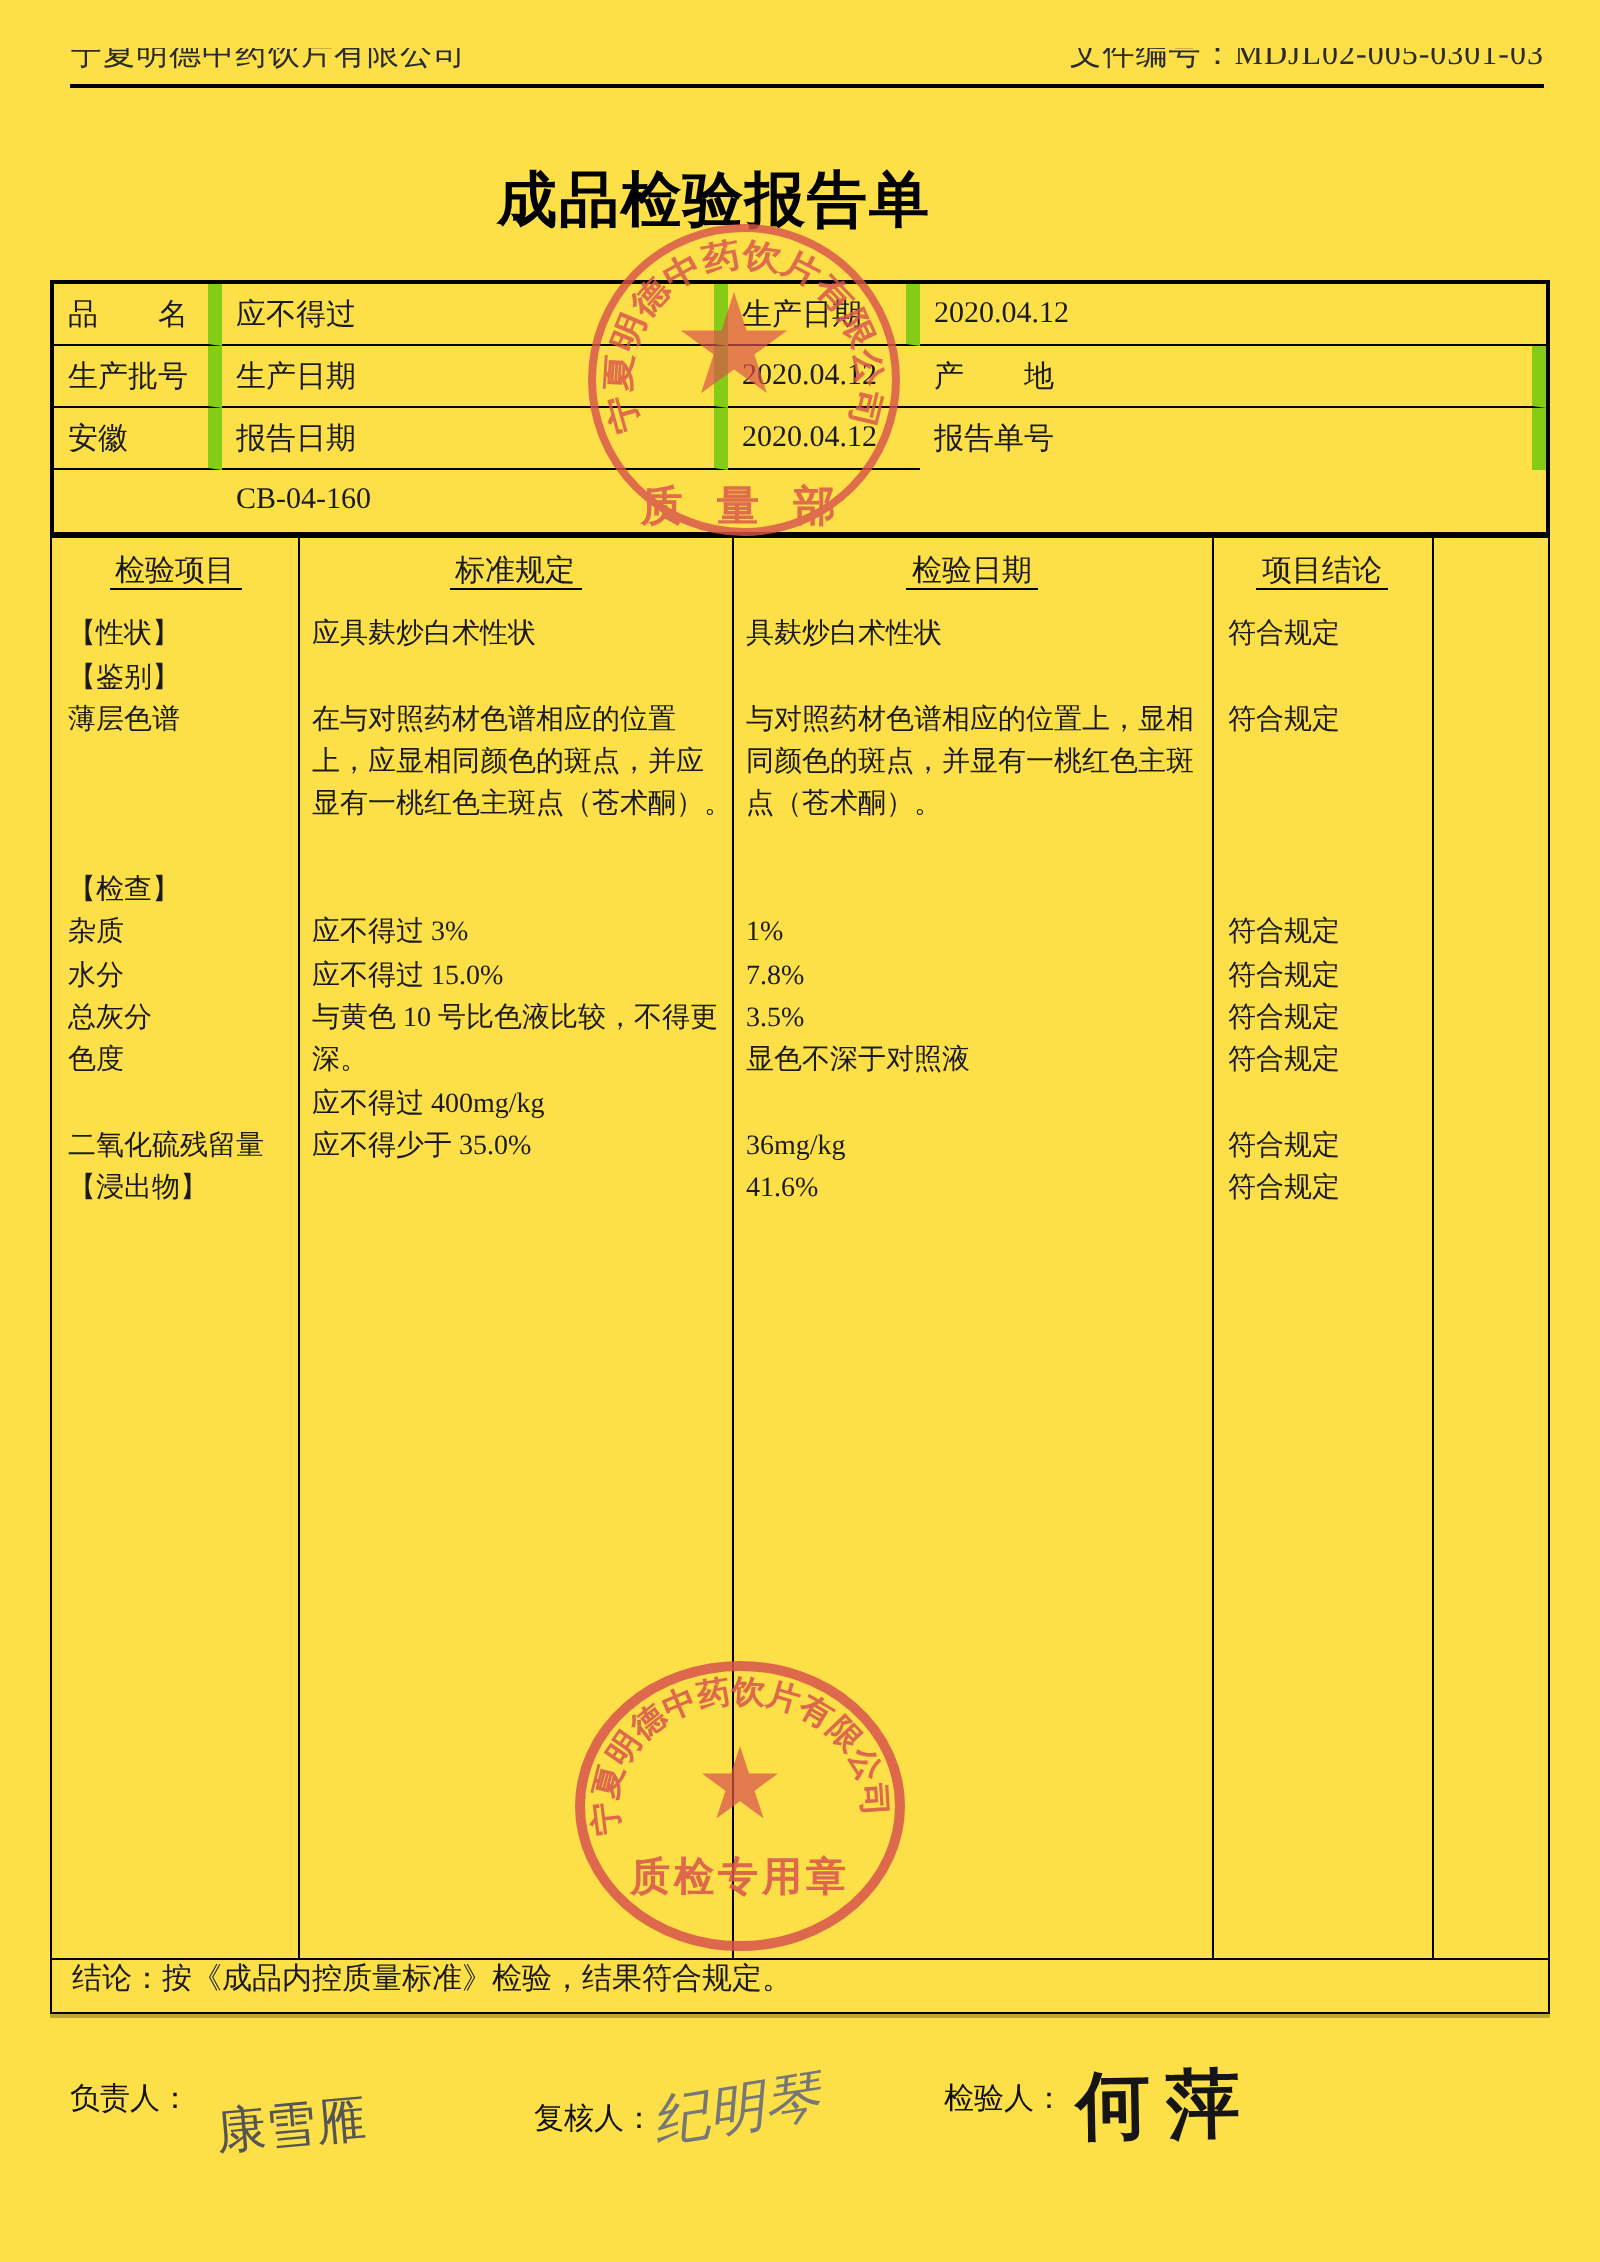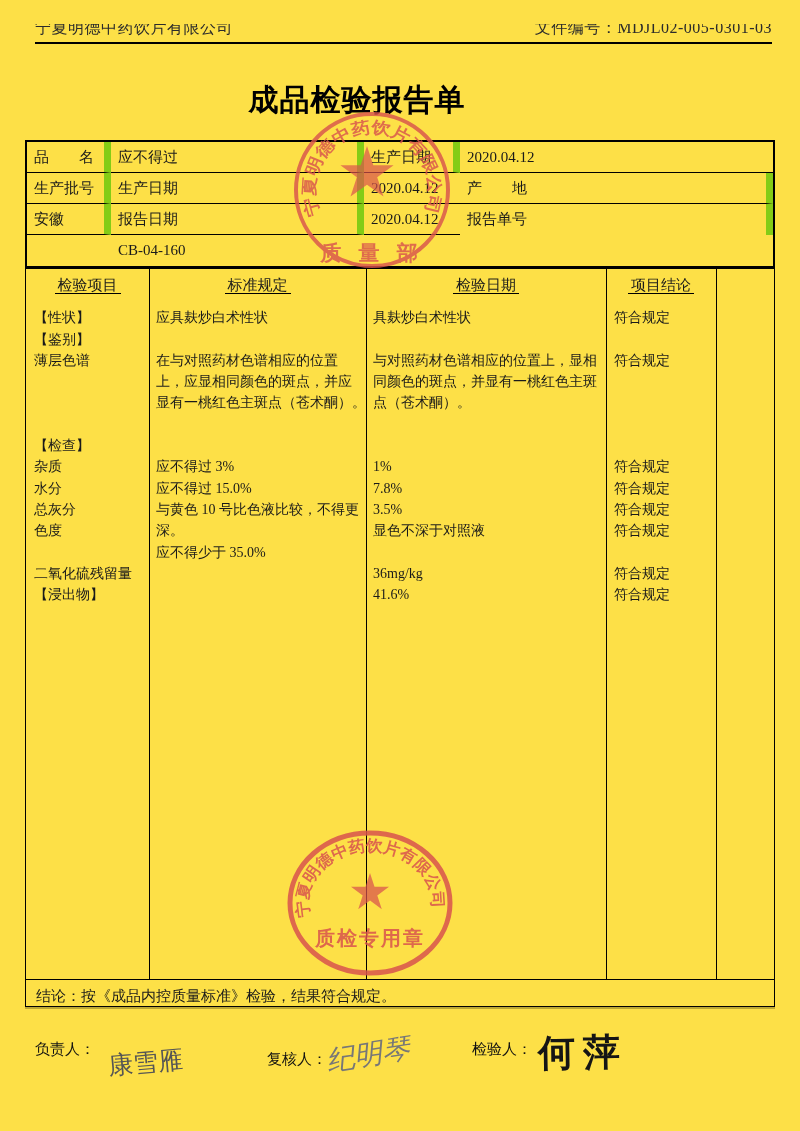--- a/index.html
+++ b/index.html
@@ -33,21 +33,21 @@
   .mth1{left:0;width:123px;} .mth2{left:123px;width:217px;}
   .mth3{left:340px;width:240px;} .mth4{left:580px;width:110px;}
   .mt-col{position:absolute;top:17px;box-sizing:border-box;}
   .col-item{left:0;width:123px;padding-left:8px;}
   .col-std{left:123px;width:217px;padding-left:7px;}
   .col-result{left:340px;width:240px;padding-left:7px;}
   .col-conclusion{left:580px;width:110px;padding-left:8px;}
   .ln{height:21.3px;line-height:21.3px;white-space:nowrap;overflow:visible;}
   
   .conclusion{position:absolute;top:979px;left:25px;width:750px;height:28px;
-    border:1.5px solid #000;box-sizing:border-box;display:flex;align-items:flex-end;
+    border:1.5px solid #000;box-sizing:border-box;display:flex;align-items:flex-start;
     padding-left:10px;font-size:15px;box-shadow:0 2px 0 rgba(0,0,0,.25);}
   
   .sig-label{position:absolute;top:1040px;font-size:15px;color:#111;}
   .sig{position:absolute;color:#444;white-space:nowrap;}
   .sig-1{top:1046px;left:108px;font-size:25px;transform:rotate(-5deg);color:#555;}
   .sig-2{top:1036px;left:326px;font-size:28px;font-style:italic;transform:rotate(-9deg);color:#777;}
   .sig-3{top:1028px;left:538px;font-size:37px;letter-spacing:8px;color:#151515;transform:rotate(-1deg);font-weight:bold;}
   
   .stamp{position:absolute;pointer-events:none;}
   .stamp-top{left:287px;top:105px;width:170px;height:170px;opacity:.82;}
@@ -123,20 +123,21 @@
       <div class="ln"></div>
       <div class="ln">在与对照药材色谱相应的位置</div>
       <div class="ln">上，应显相同颜色的斑点，并应</div>
       <div class="ln">显有一桃红色主斑点（苍术酮）。</div>
       <div class="ln"></div>
       <div class="ln"></div>
       <div class="ln">应不得过 3%</div>
       <div class="ln">应不得过 15.0%</div>
       <div class="ln">与黄色 10 号比色液比较，不得更</div>
       <div class="ln">深。</div>
+      <div class="ln">应不得过 400mg/kg</div>
       <div class="ln">应不得少于 35.0%</div>
     </div>
 
     <div class="mt-col col-result">
       <div class="ln"></div>
       <div class="ln">具麸炒白术性状</div>
       <div class="ln"></div>
       <div class="ln">与对照药材色谱相应的位置上，显相</div>
       <div class="ln">同颜色的斑点，并显有一桃红色主斑</div>
       <div class="ln">点（苍术酮）。</div>

